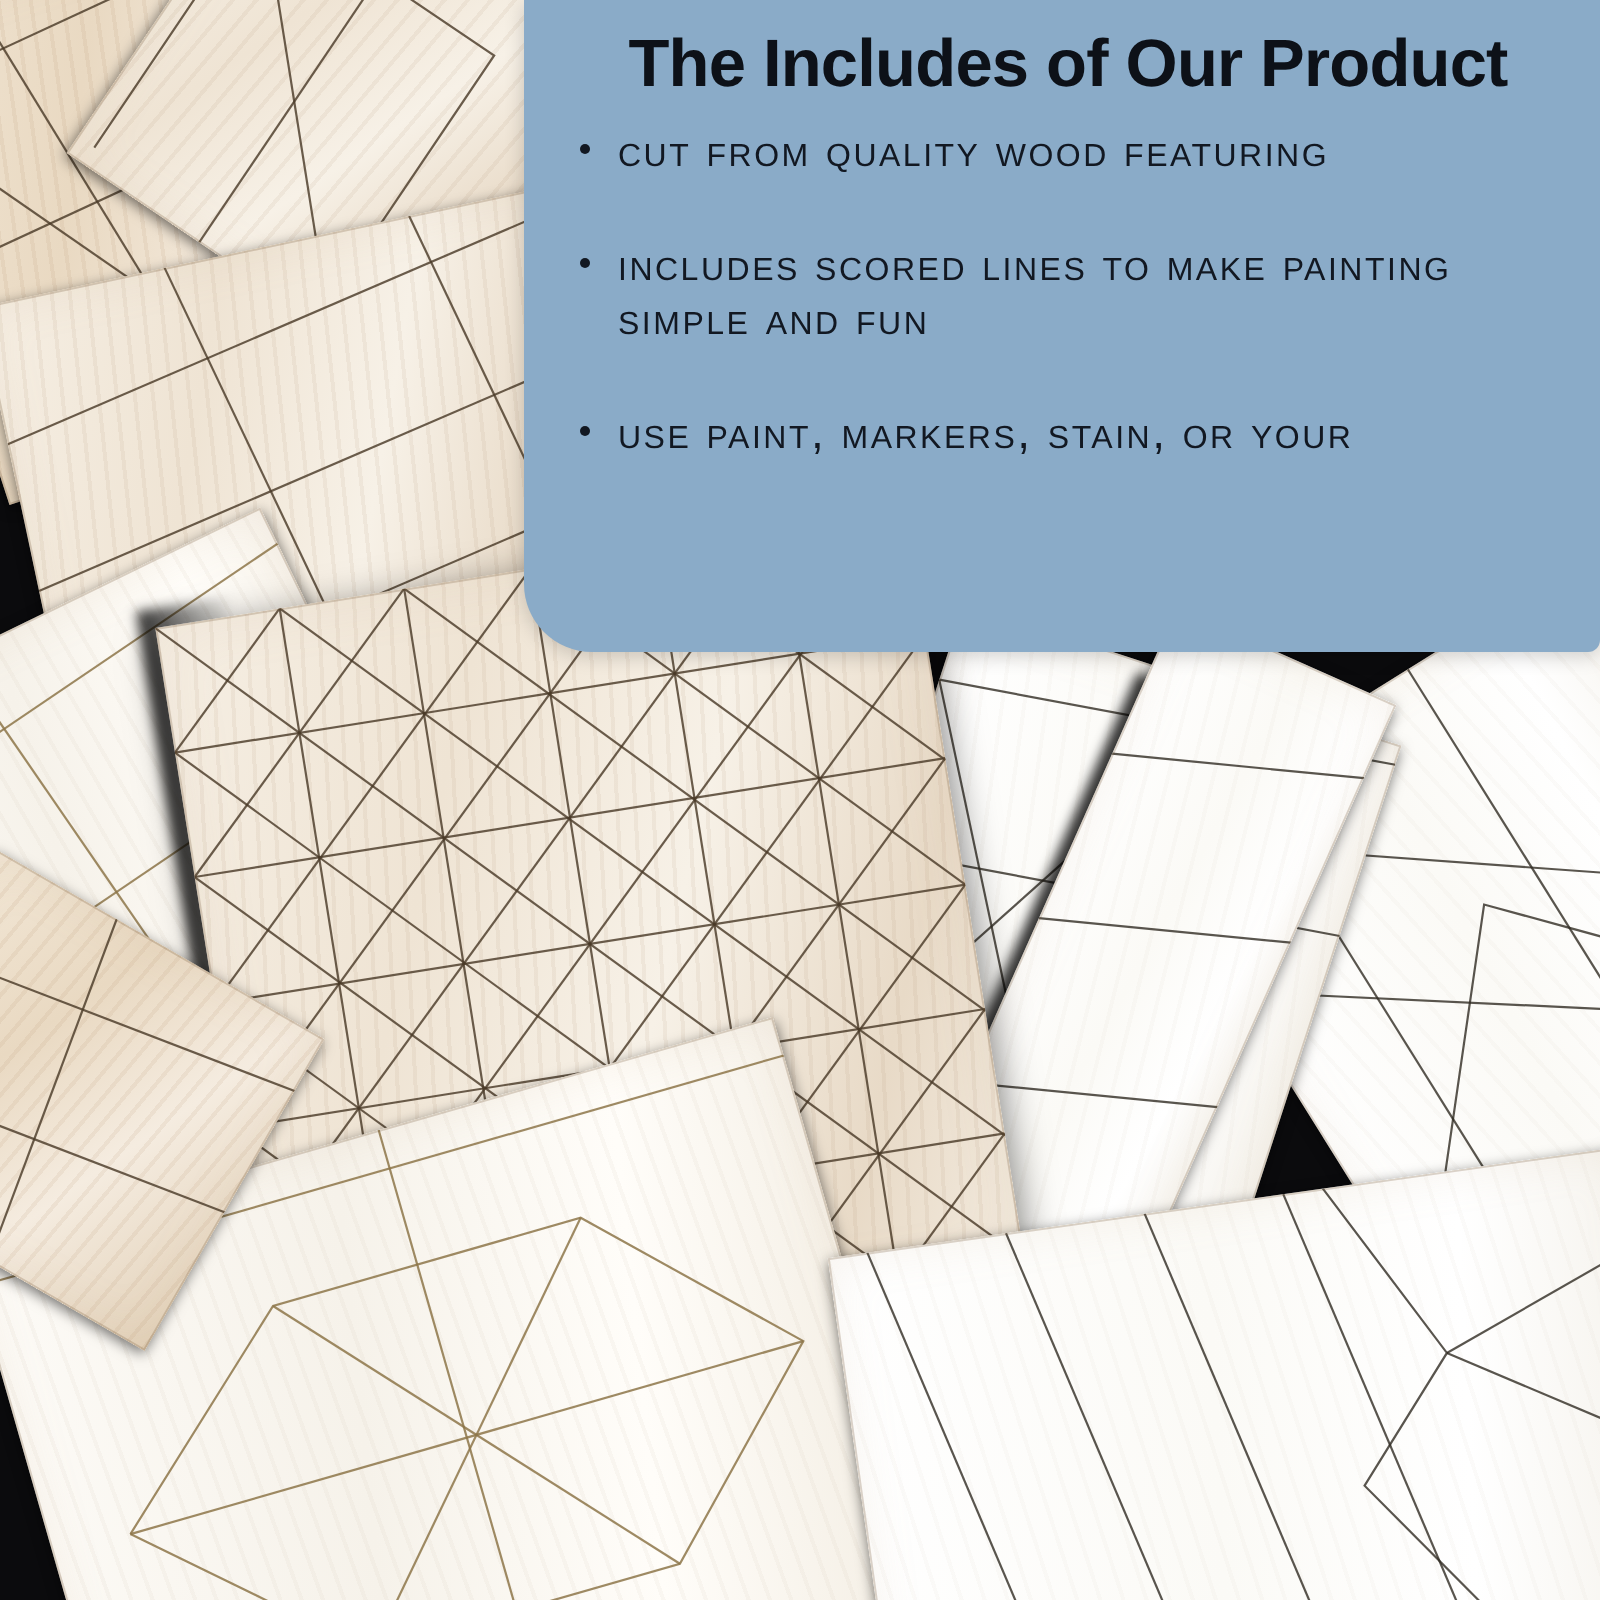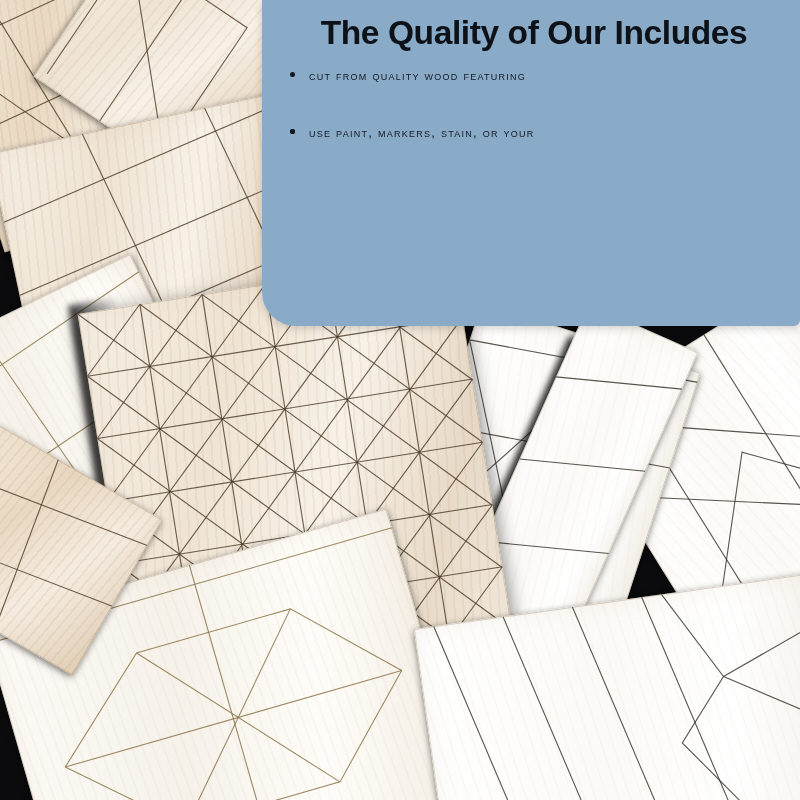--- a/index.html
+++ b/index.html
@@ -125,21 +125,21 @@
     position: absolute;
     left: 26px;
     right: 10px;
     top: 62px;
   }
   .bullet {
     position: relative;
     padding-left: 21px;
     margin-bottom: 30px;
     color: #121822;
-    font-size: 13px;
+    font-size: 23px;
     font-variant: small-caps;
     text-transform: lowercase;
     letter-spacing: 1.25px;
     line-height: 27px;
     font-weight: 400;
   }
   .bullet:last-child { margin-bottom: 0; }
   .bullet .dot {
     position: absolute;
     left: 2px;
@@ -311,31 +311,33 @@
       <svg viewBox="0 0 190 180" preserveAspectRatio="none">
         <line x1="0" y1="60" x2="190" y2="30"></line>
         <line x1="0" y1="130" x2="190" y2="100"></line>
         <line x1="70" y1="0" x2="100" y2="180"></line>
       </svg>
       <div class="edge"></div>
     </div>
   </div>
 
   <div class="callout">
-    <div class="callout-title">The Quality of Our Includes</div>
+    <div class="callout-title">The Includes of Our Product</div>
 
     <div class="bullets">
 
       <div class="bullet">
         <span class="dot"></span>
         <span class="txt">Cut from quality wood featuring</span>
       </div>
 
       <div class="bullet">
         <span class="dot"></span>
+        <span class="txt">Includes scored lines to make painting</span>
+        <span class="txt">simple and fun</span>
       </div>
 
       <div class="bullet">
         <span class="dot"></span>
         <span class="txt">Use paint, markers, stain, or your</span>
       </div>
 
     </div>
   </div>
 

